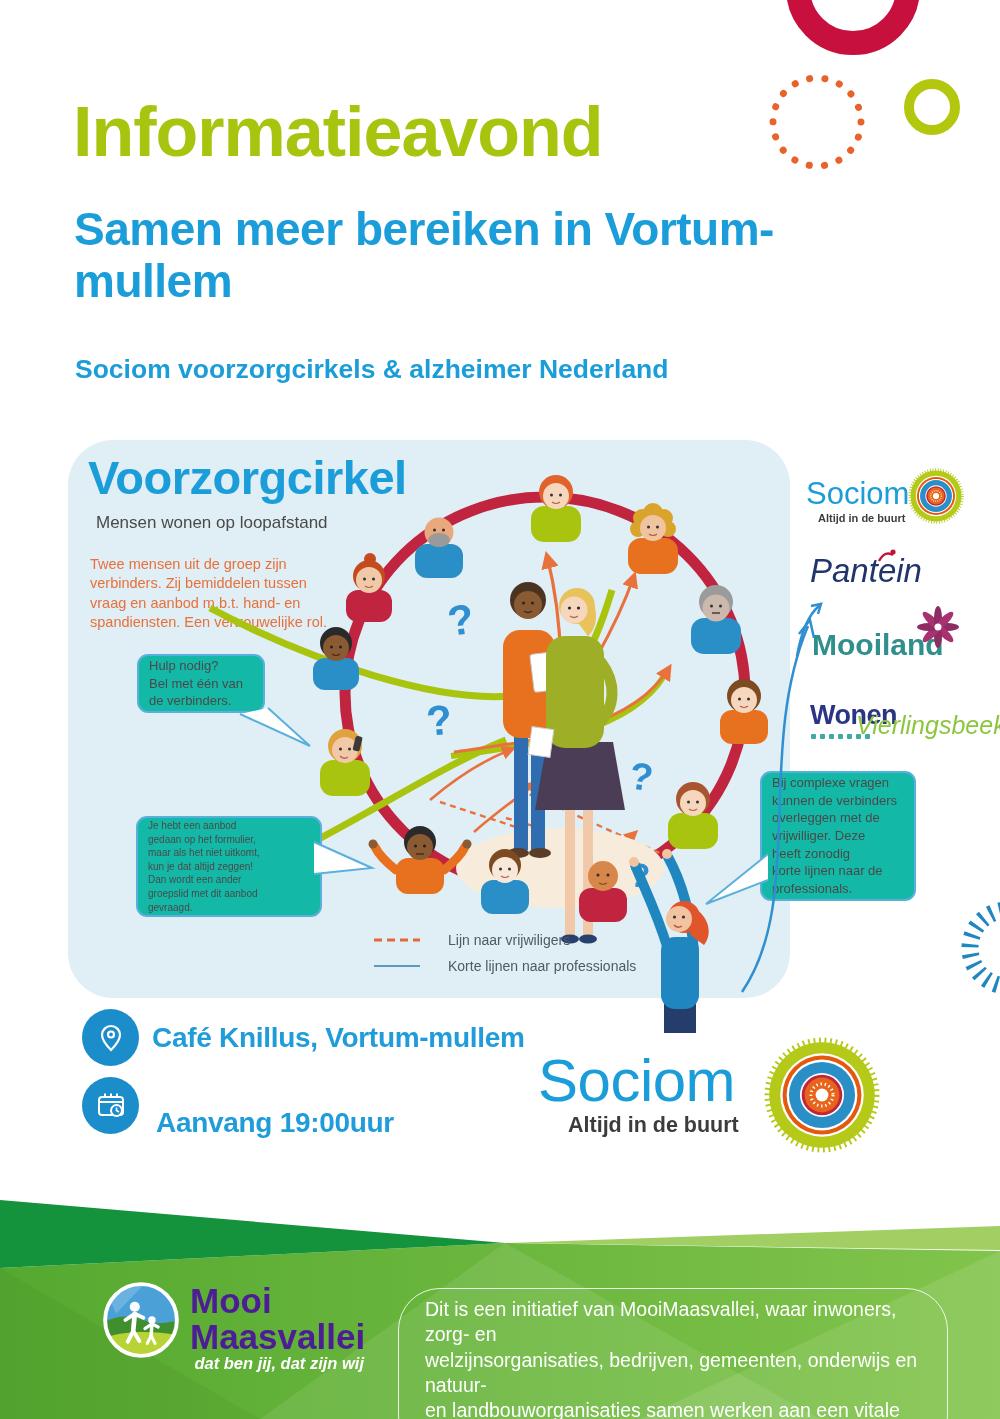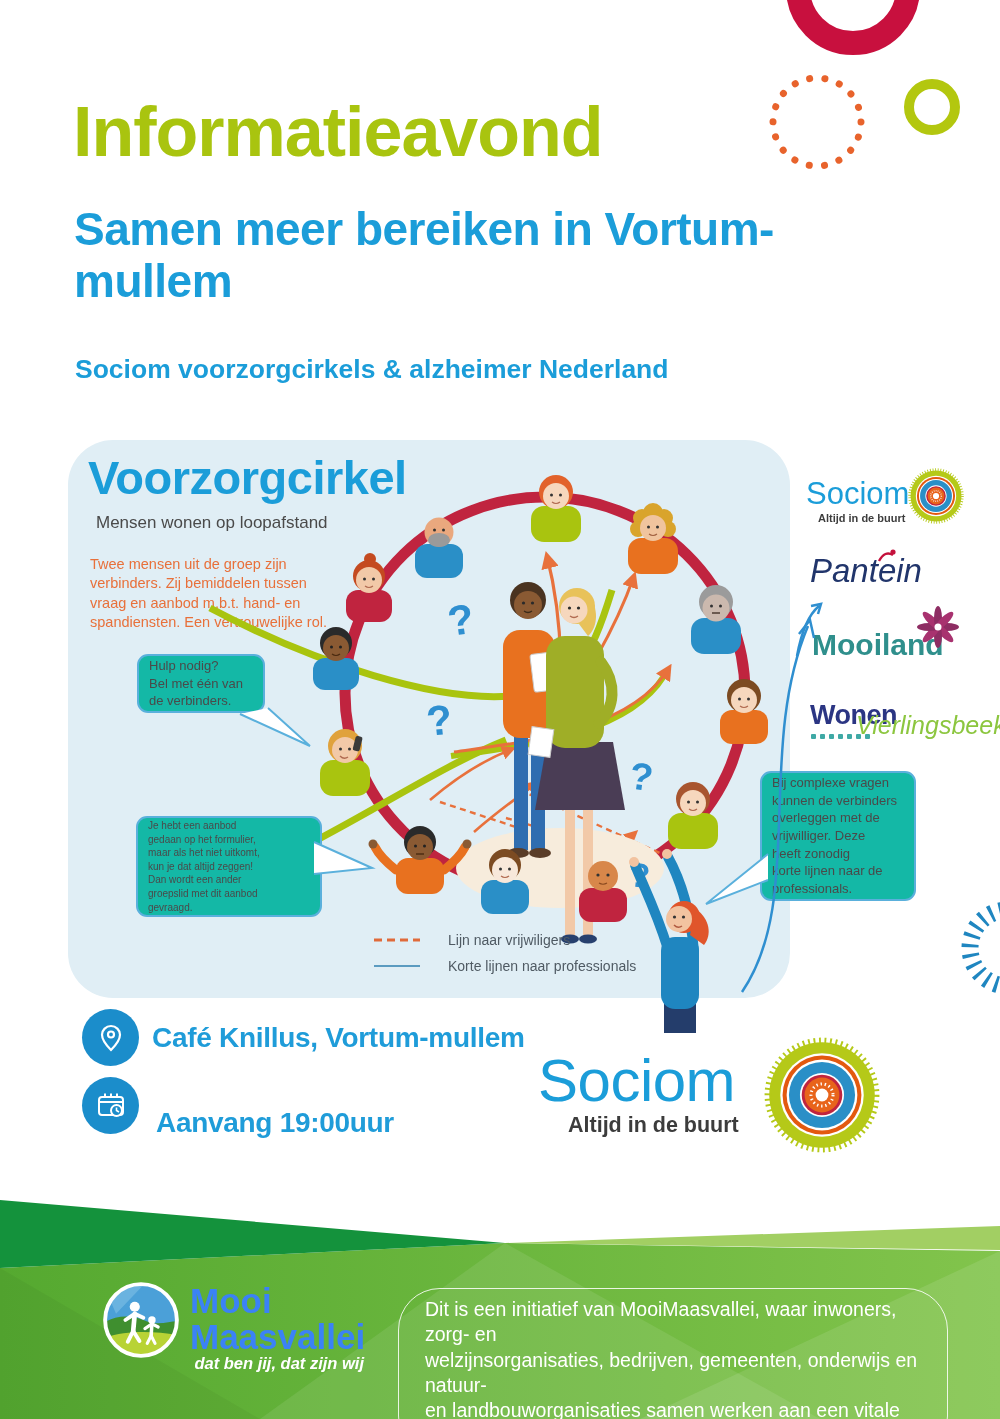--- a/index.html
+++ b/index.html
@@ -45,21 +45,21 @@
   .ev-c1{left:82px;top:1009px;} .ev-c2{left:82px;top:1077px;}
   .ev-text{font-size:28px;font-weight:600;color:#1f9cd9;letter-spacing:-0.3px;}
   .ev-t1{left:152px;top:1022px;} .ev-t2{left:156px;top:1074px;} .ev-t3{left:156px;top:1107px;}
   
   .sociom-big-name{left:538px;top:1046px;font-size:60px;font-weight:500;color:#1b9dd9;letter-spacing:-0.5px;}
   .sociom-big-tag{left:568px;top:1113px;font-size:21.5px;font-weight:bold;color:#3c3c3c;}
   .sociom-big-mark{left:764px;top:1037px;width:116px;height:116px;}
   
   .footer-svg{left:0;top:1150px;width:1000px;height:269px;}
   .mm-logo{left:102px;top:1281px;width:78px;height:78px;}
-  .mm-name{left:190px;top:1283px;font-size:35px;font-weight:800;color:#3b82f6;line-height:1.04;}
+  .mm-name{left:190px;top:1283px;font-size:35px;font-weight:800;color:#4c1d95;line-height:1.04;}
   .mm-tagline{left:188px;top:1354px;width:176px;text-align:right;font-size:16.5px;font-style:italic;font-weight:bold;color:#fff;}
   .init-box{left:398px;top:1288px;width:550px;box-sizing:border-box;border:1.5px solid rgba(255,255,255,.85);
             border-radius:42px;padding:8px 26px;color:#fff;font-size:19.5px;line-height:1.3;}
   
   .deco-top{left:740px;top:0;width:260px;height:180px;overflow:visible;}
 </style>
 </head>
 <body>
 
 <div class="page">

